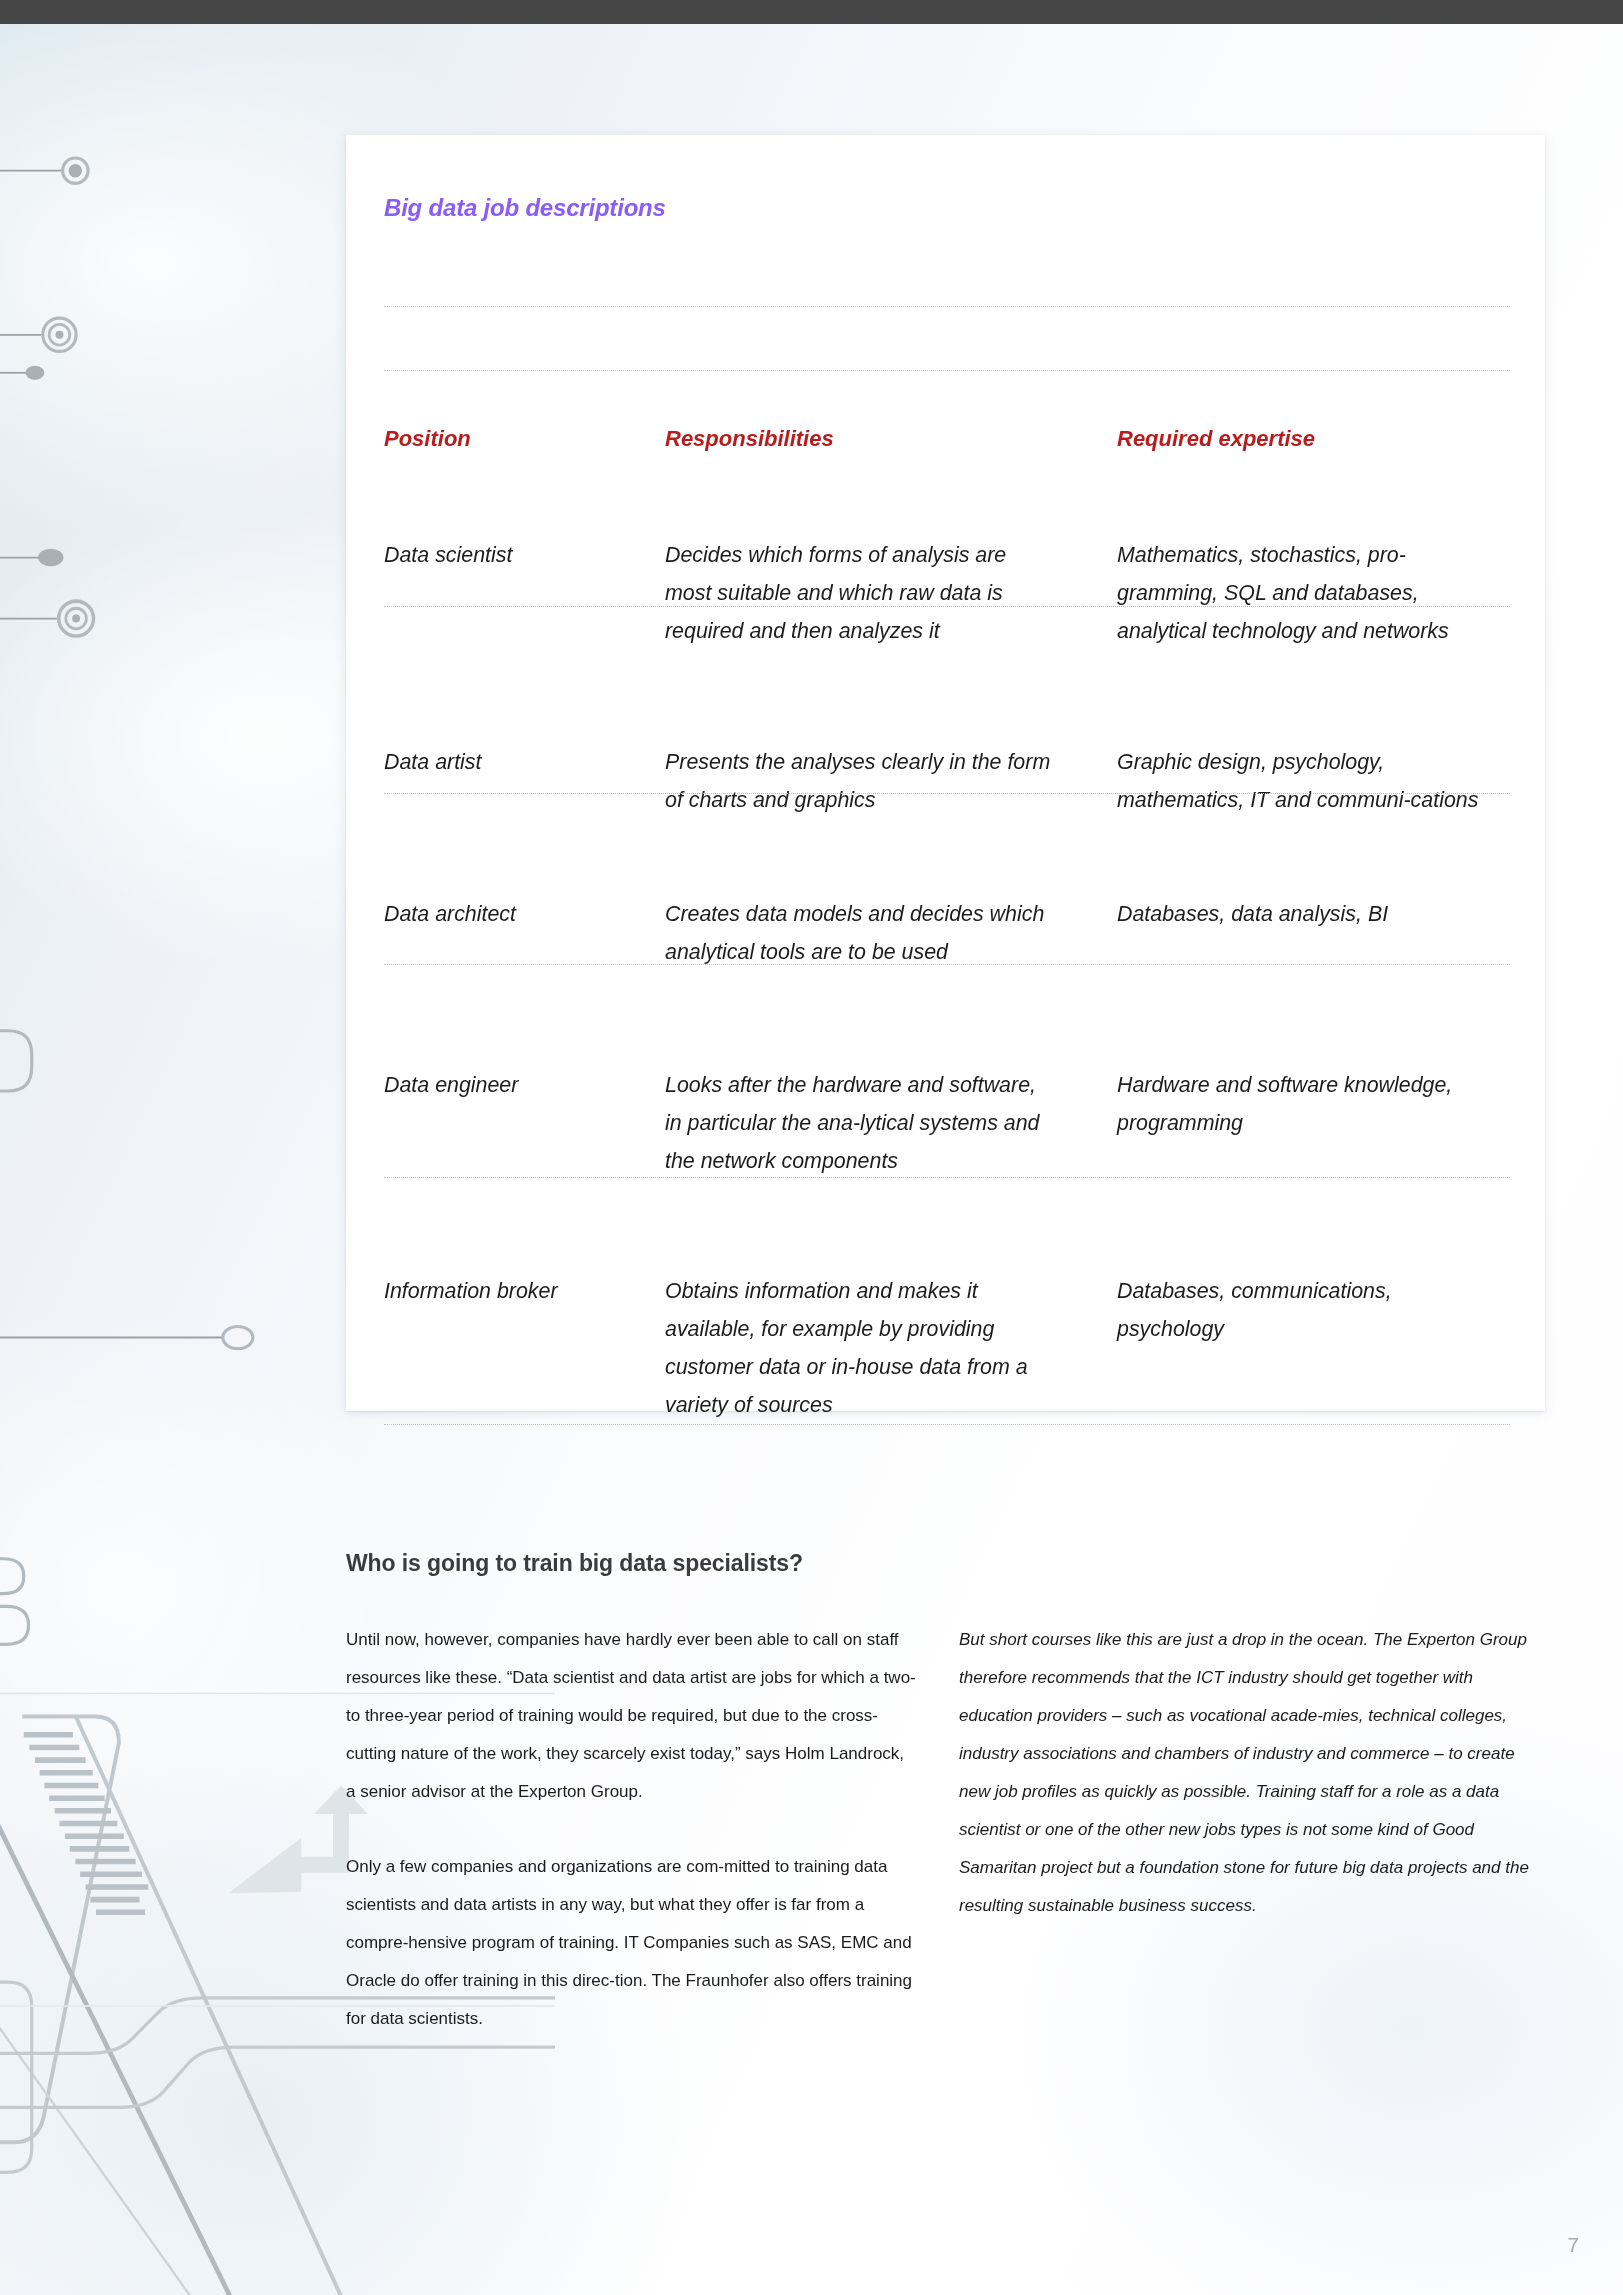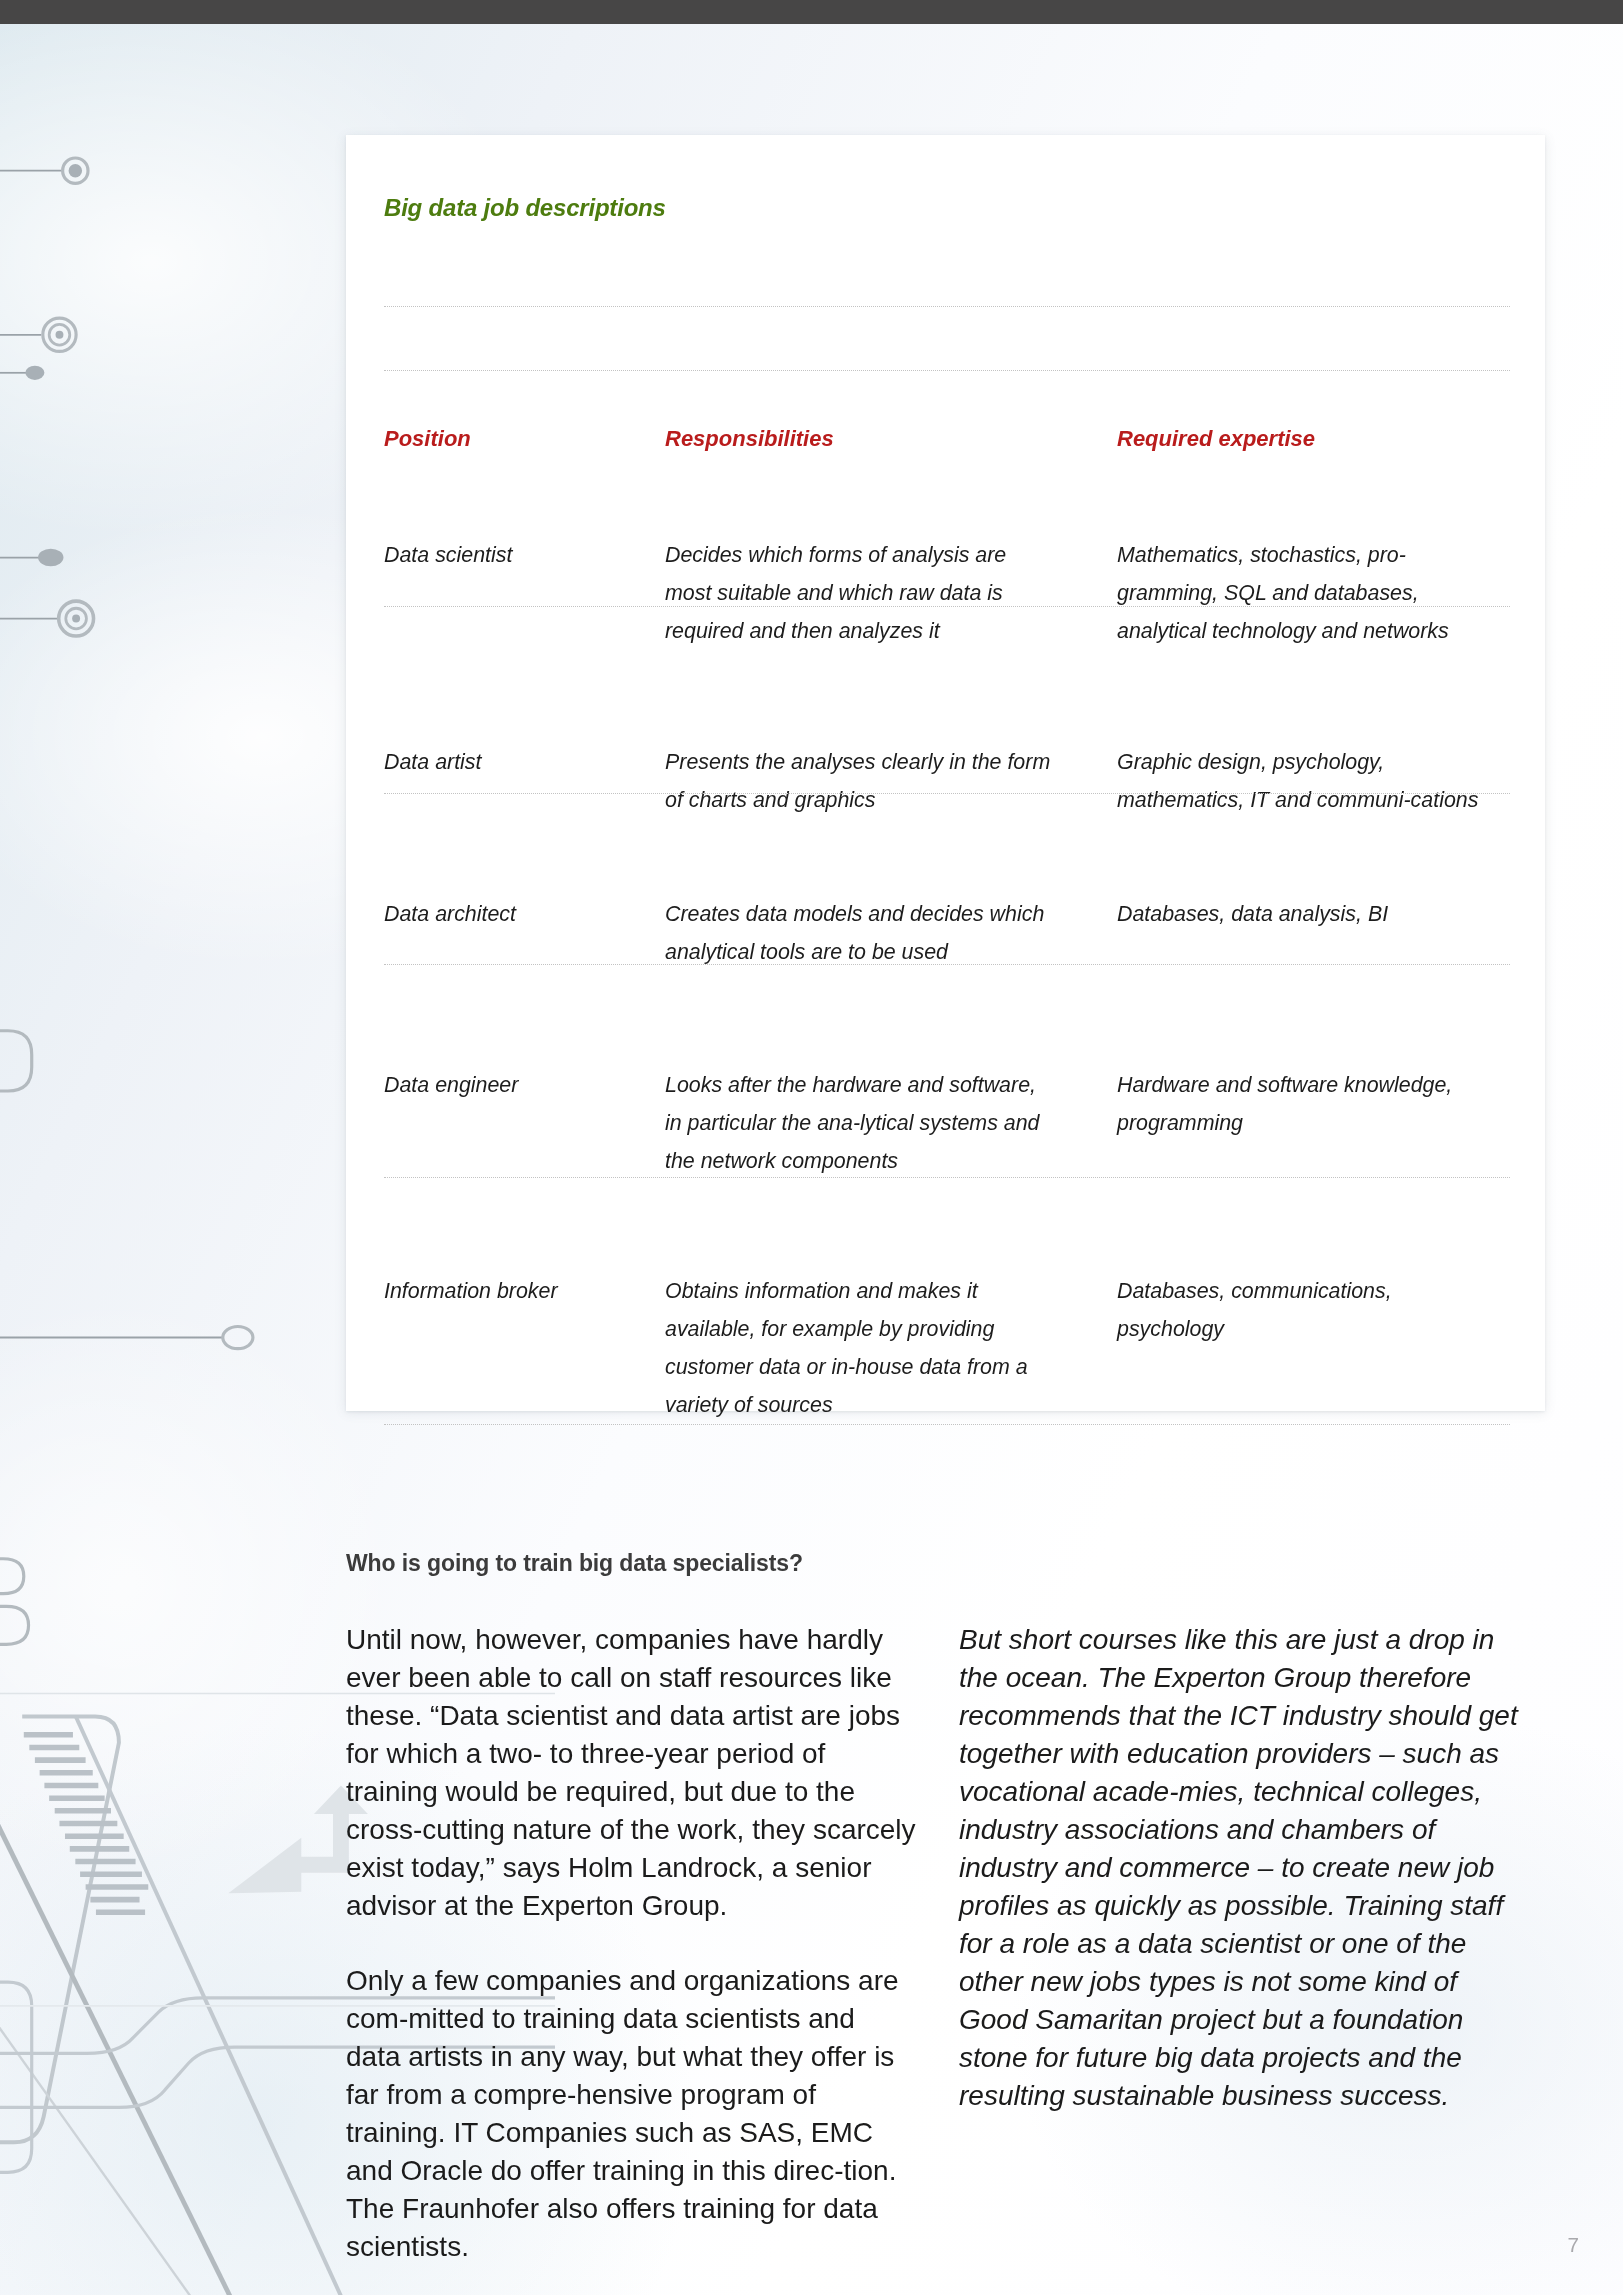--- a/index.html
+++ b/index.html
@@ -58,21 +58,21 @@
     box-shadow: 0 2.4px 11px rgba(90,105,120,0.14), 0 0.8px 2.4px rgba(90,105,120,0.10);
   }
 
   .card-title {
     position: absolute;
     left: 38px;
     top: 59px;
     font-size: 24px;
     font-weight: 700;
     font-style: italic;
-    color: #4d7c0f;
+    color: #8b5cf6;
     letter-spacing: -0.2px;
     font-stretch: condensed;
   }
 
   .rule {
     position: absolute;
     left: 38px;
     width: 1126px;
     height: 0;
     border-top: 1.6px dotted #c3c3c3;
@@ -125,21 +125,21 @@
 
   .cols {
     position: relative;
     width: 100%;
   }
 
   .col {
     position: absolute;
     top: 0;
     width: 571px;
-    font-size: 28px;
+    font-size: 17px;
     line-height: 38px;
     color: #1b1b1b;
     font-stretch: condensed;
   }
   .col-left  { left: 0px; }
   .col-right { left: 613px; font-style: italic; }
 
   .col p + p { margin-top: 37px; }
 
   .page-number {

